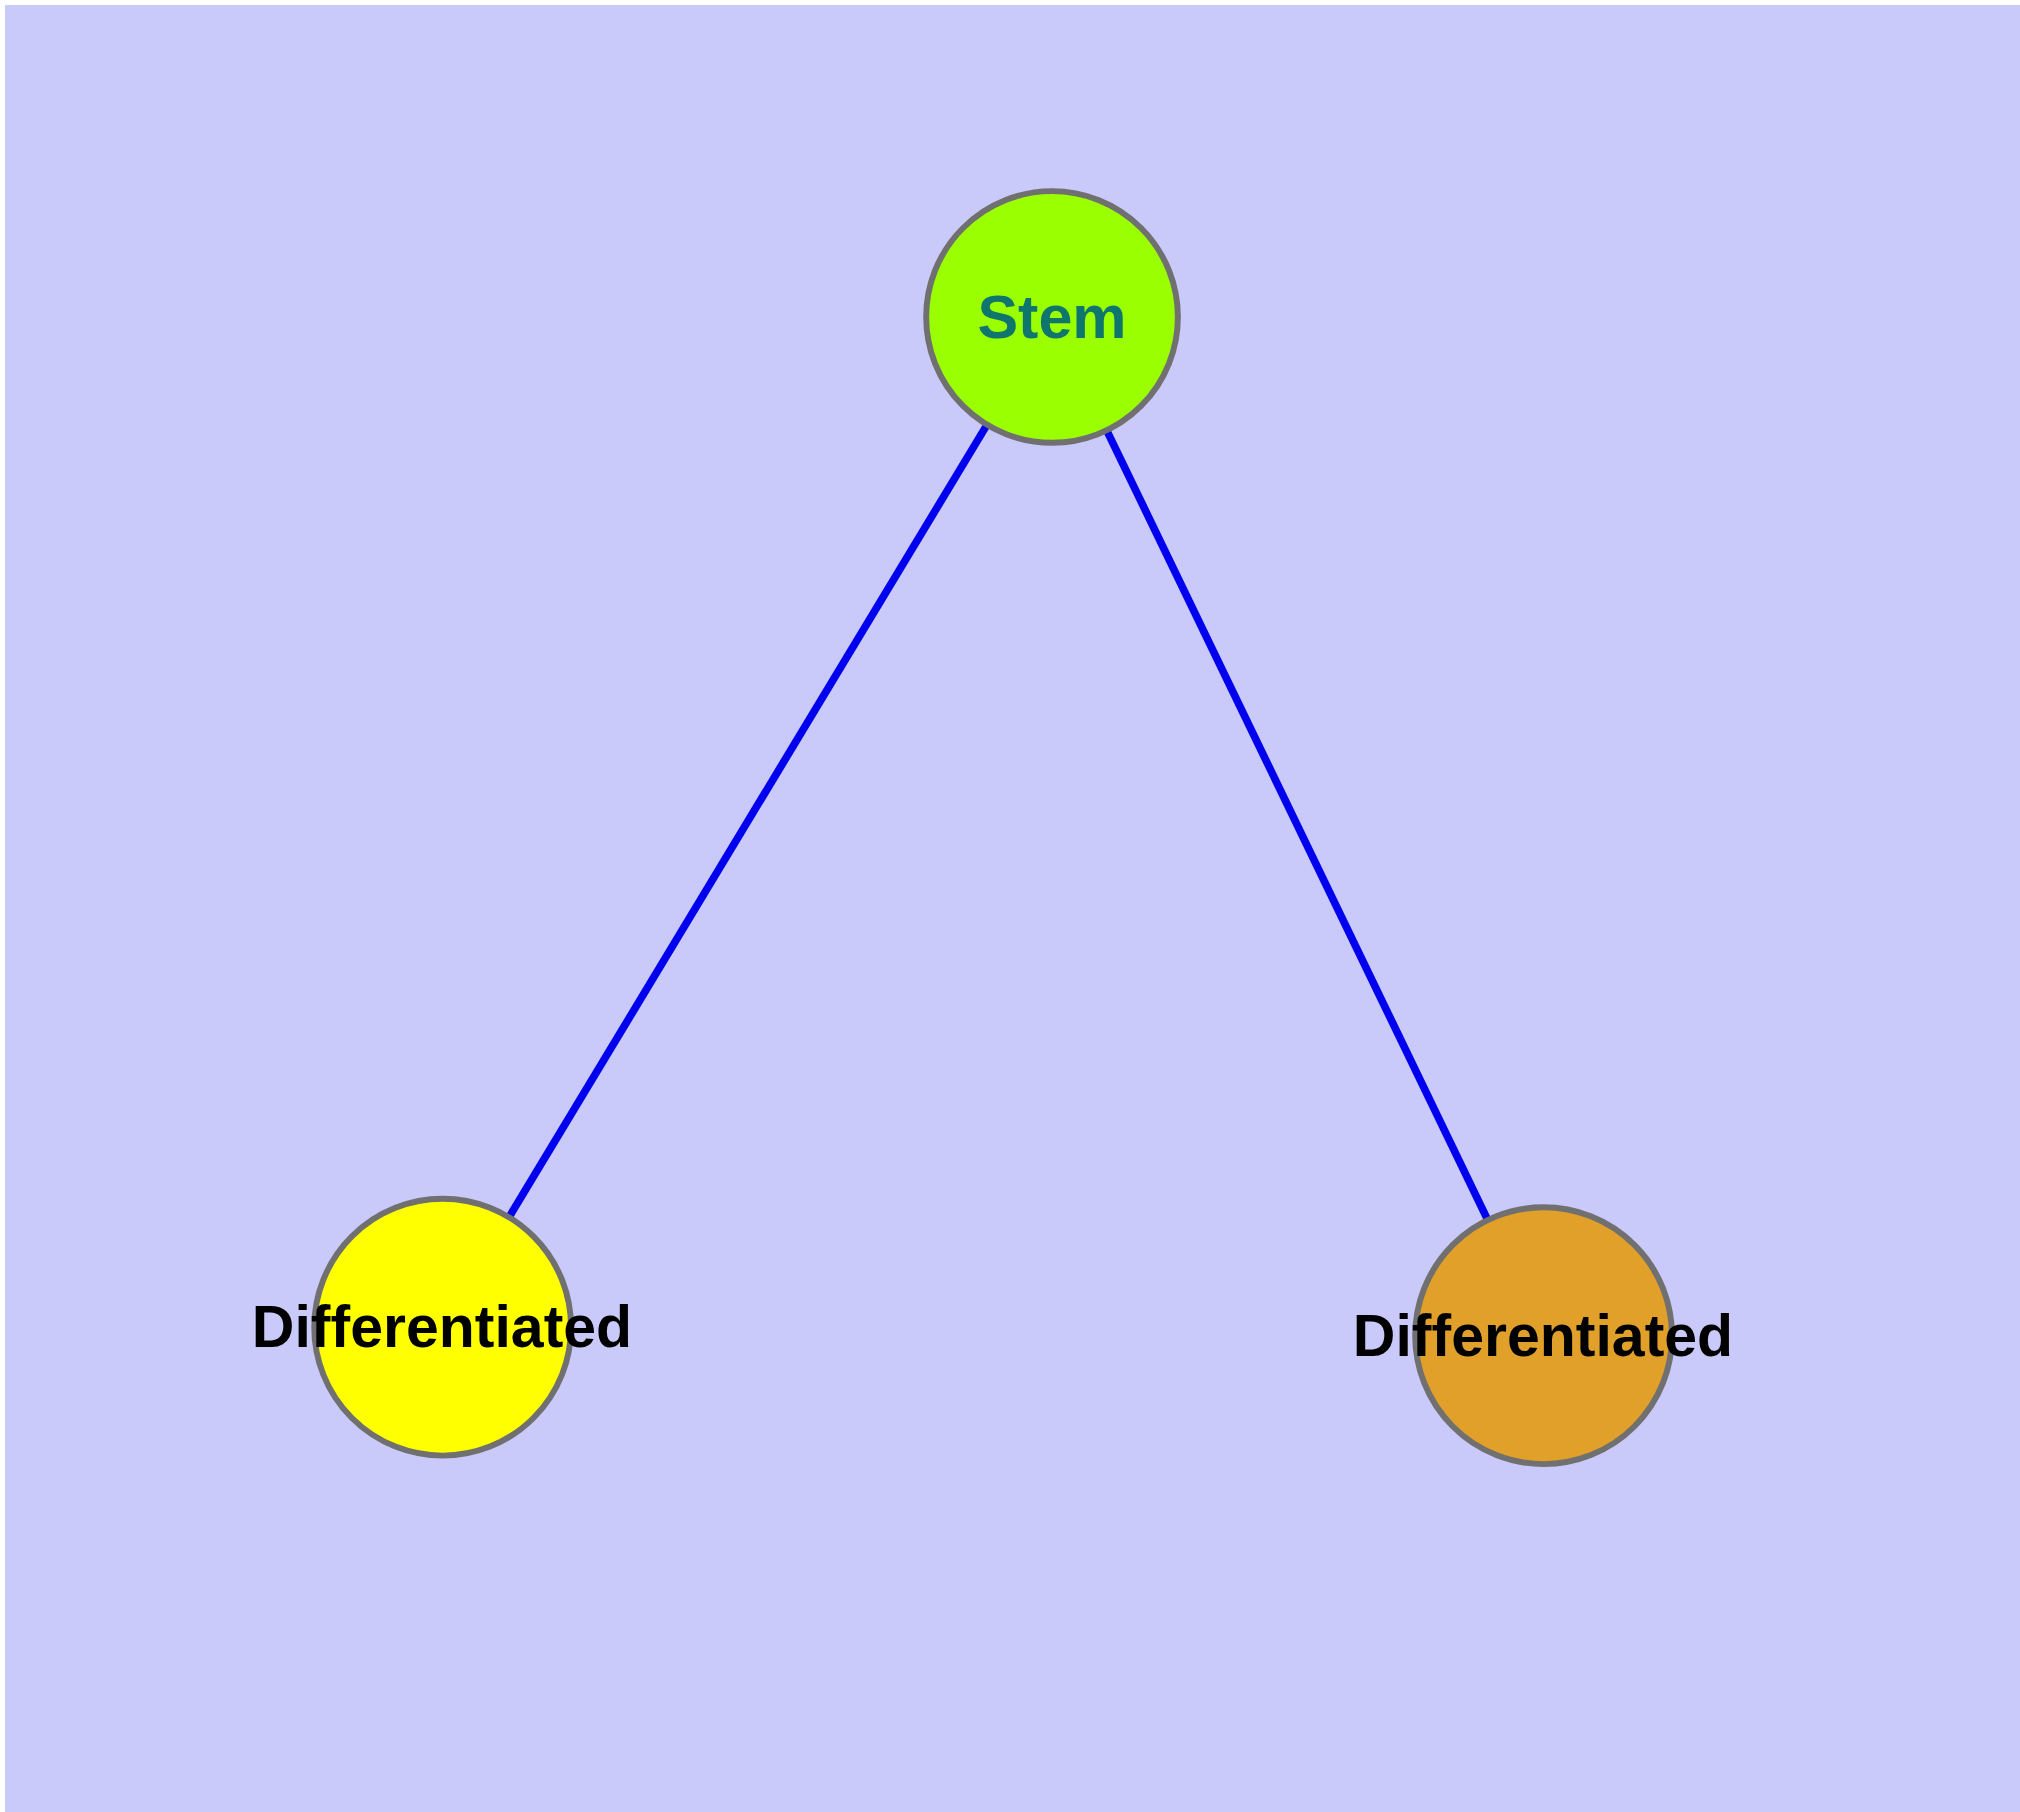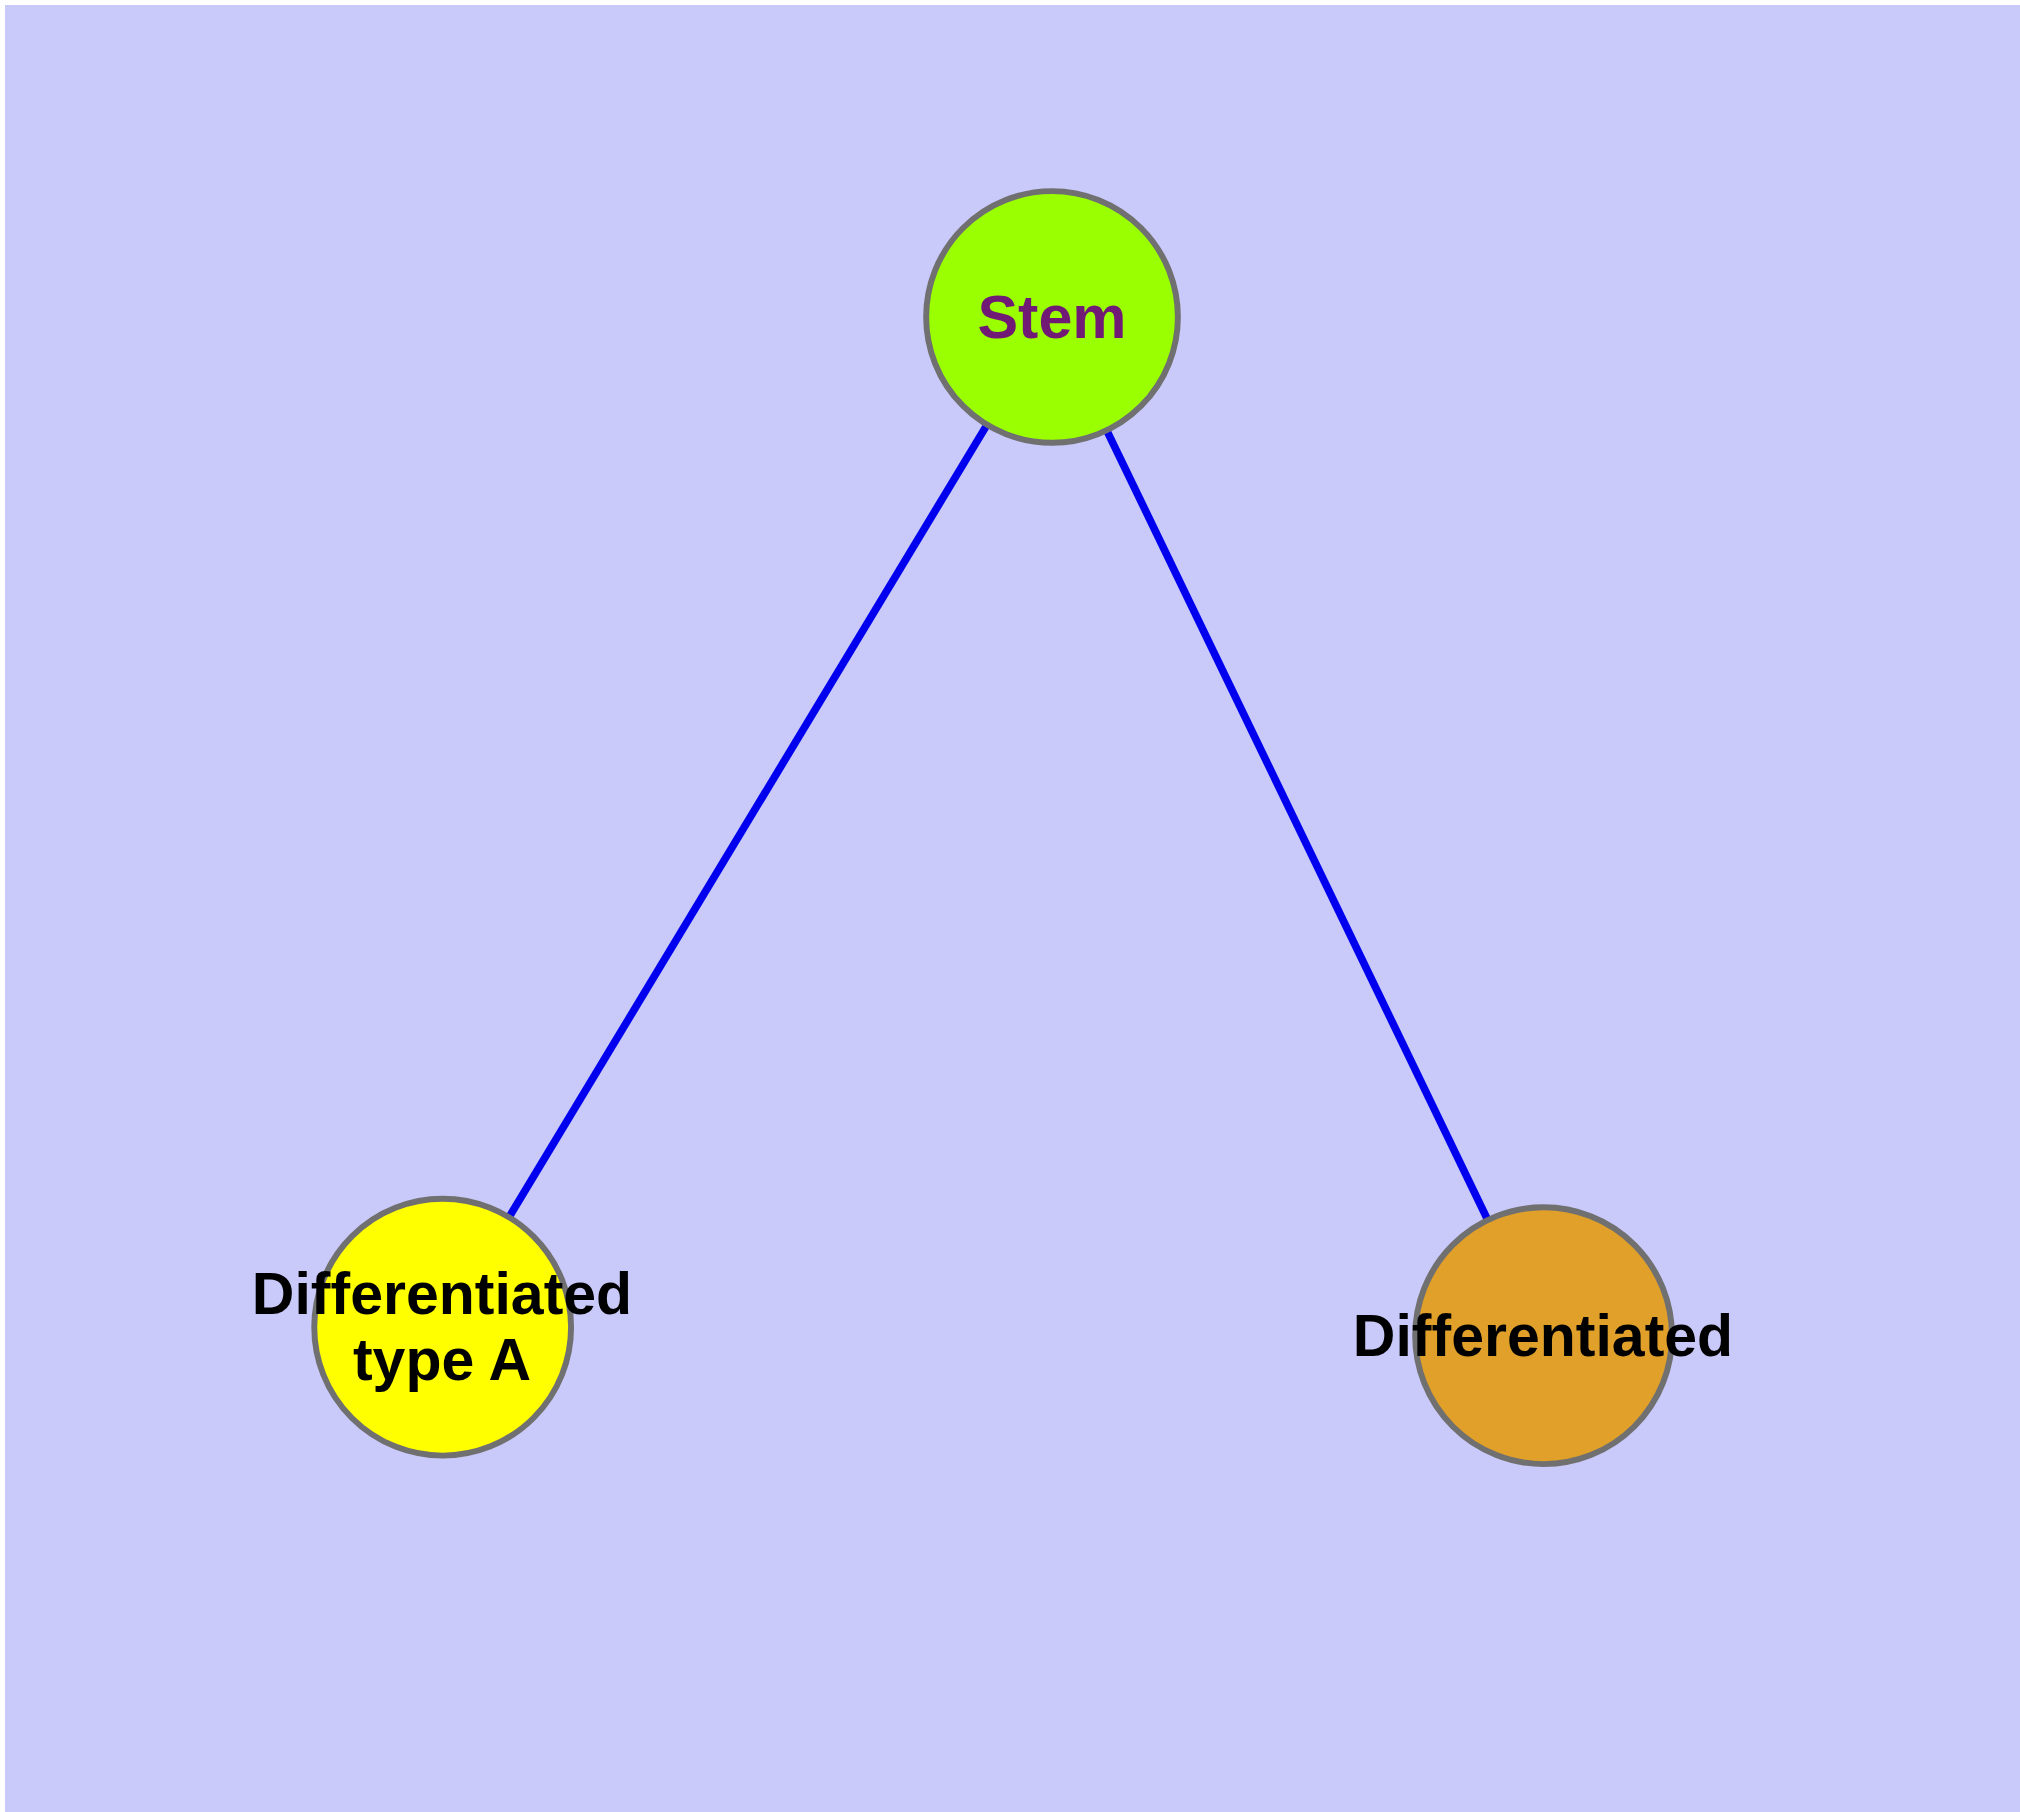--- a/index.html
+++ b/index.html
@@ -62,19 +62,19 @@
         <line x1="1300.9722370705579" y1="498.28729130829424" x2="1759.7240186452996" y2="1449.0108110545689" stroke="#0000ee" stroke-width="9" stroke-linecap="butt"></line>
       </g>
     <g id="nodes-layer">
         <circle cx="1241" cy="374" r="148.5" fill="#9aff00" stroke="#707070" stroke-width="7"></circle>
         <circle cx="522" cy="1566" r="151.5" fill="#ffff00" stroke="#707070" stroke-width="7"></circle>
         <circle cx="1821" cy="1576" r="151.5" fill="#e0a02a" stroke="#707070" stroke-width="7"></circle>
       </g>
   </svg>
 
   <div id="labels-layer">
-      <div class="node-label label-root" style="left: 1052px; top: 317px; color: #701a75; font-size: 61px;"><div>Stem</div></div>
-      <div class="node-label label-leaf" style="left: 442px; top: 1327px; color: rgb(0, 0, 0); font-size: 59px;"><div>Differentiated</div><div>type A</div></div>
+      <div class="node-label label-root" style="left: 1052px; top: 317px; color: #0f766e; font-size: 61px;"><div>Stem</div></div>
+      <div class="node-label label-leaf" style="left: 442px; top: 1327px; color: rgb(0, 0, 0); font-size: 59px;"><div>Differentiated</div></div>
       <div class="node-label label-leaf" style="left: 1543px; top: 1336px; color: rgb(0, 0, 0); font-size: 59px;"><div>Differentiated</div></div>
     </div>
 
 </div>
 
 
 </body></html>

